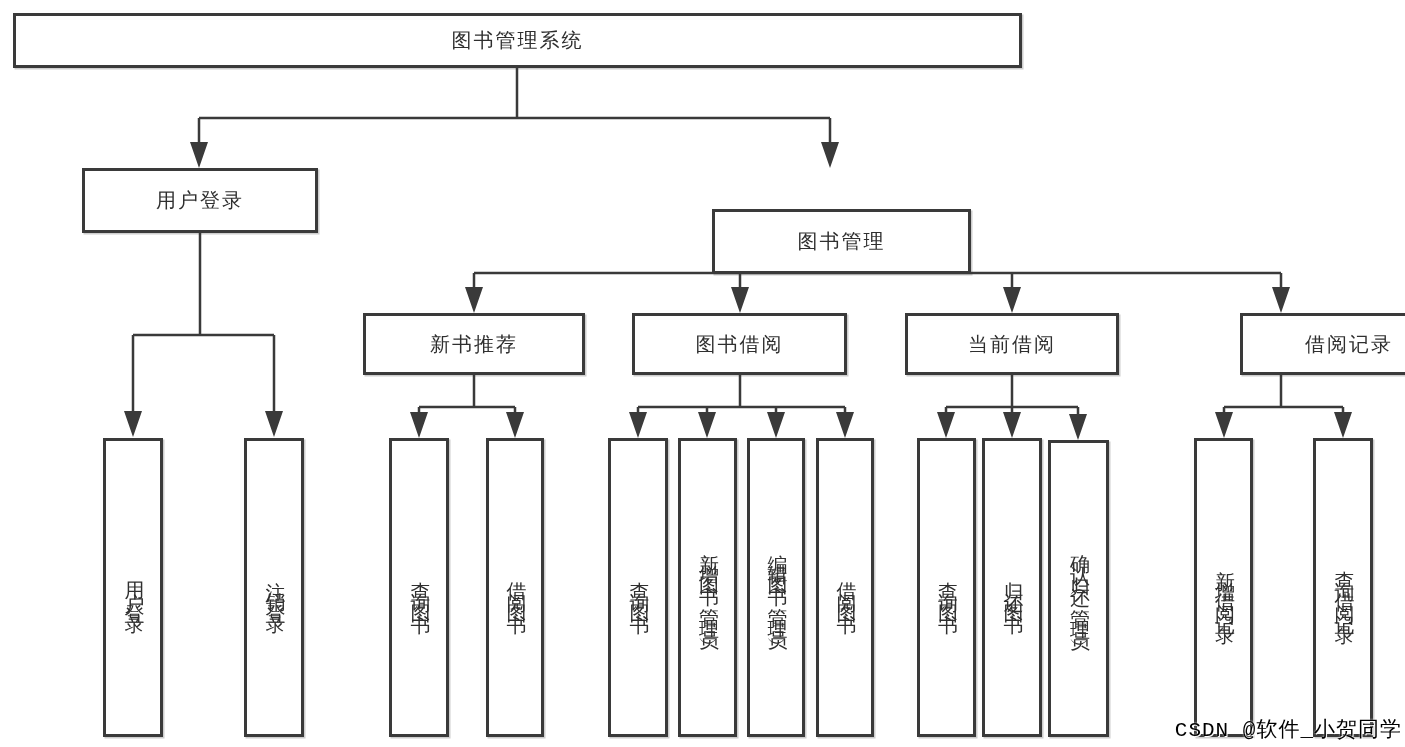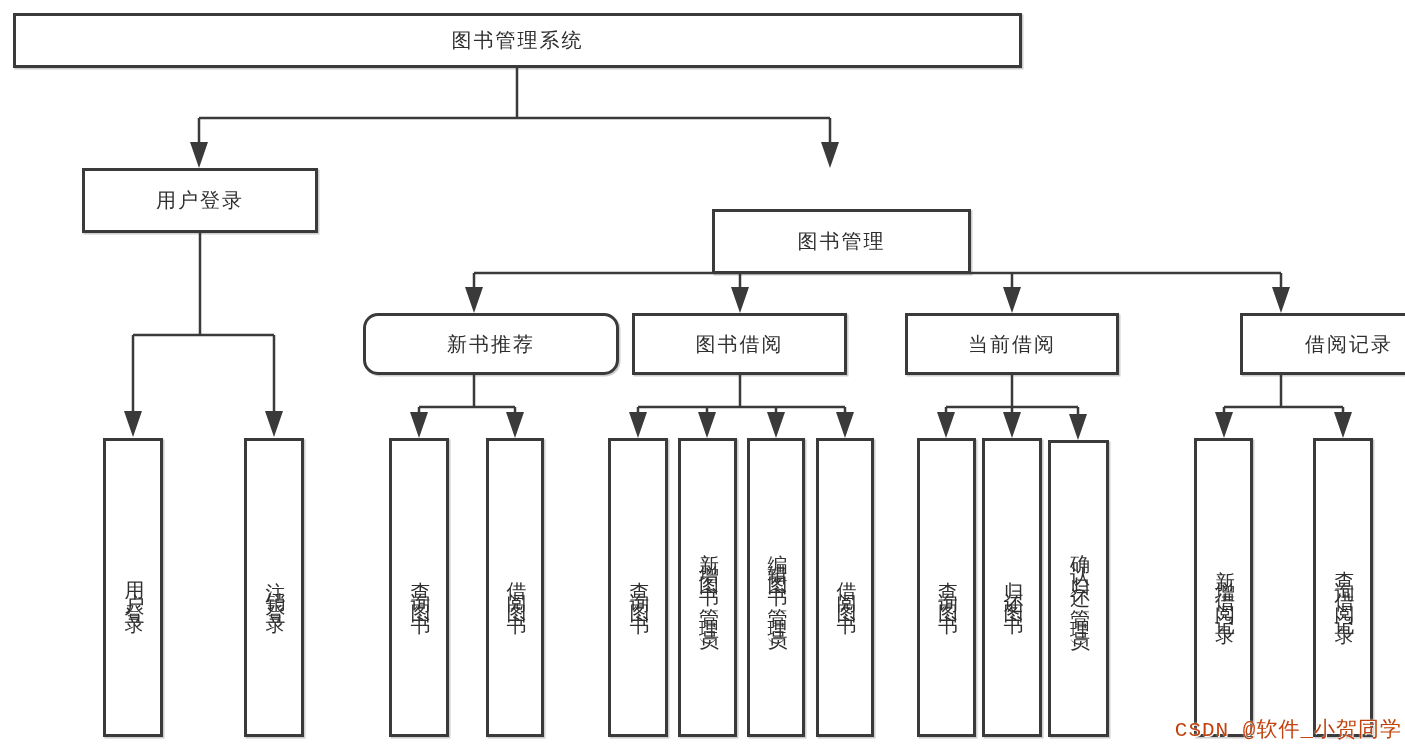--- a/index.html
+++ b/index.html
@@ -44,21 +44,21 @@
     font-size: 20px;
     letter-spacing: 11px;
     line-height: 1;
     white-space: nowrap;
   }
   .watermark {
     position: absolute;
     right: 3px;
     bottom: 4px;
     font-size: 21px;
-    color: #c2410c;
+    color: #000000;
     letter-spacing: 1px;
     text-shadow: 0 0 2px #ffffff, 1px 1px 0 #ffffff;
     white-space: nowrap;
   }
 </style>
 </head>
 <body>
 
 <div class="stage">
 
@@ -97,21 +97,21 @@
     <span class="hlabel">图书管理系统</span>
   </div>
 
   <div class="node" style="left:82px; top:168px; width:236px; height:65px;">
     <span class="hlabel">用户登录</span>
   </div>
   <div class="node" style="left:712px; top:168px; width:259px; height:65px;margin-top:41px;">
     <span class="hlabel">图书管理</span>
   </div>
 
-  <div class="node" style="left:363px; top:313px; width:256px; height:62px;border-radius:15px;">
+  <div class="node" style="left:363px; top:313px; width:222px; height:62px;">
     <span class="hlabel">新书推荐</span>
   </div>
   <div class="node" style="left:905px; top:313px; width:214px; height:62px;">
     <span class="hlabel">当前借阅</span>
   </div>
   <div class="node" style="left:632px; top:313px; width:215px; height:62px;">
     <span class="hlabel">图书借阅</span>
   </div>
   <div class="node" style="left:1240px; top:313px; width:218px; height:62px;">
     <span class="hlabel">借阅记录</span>

